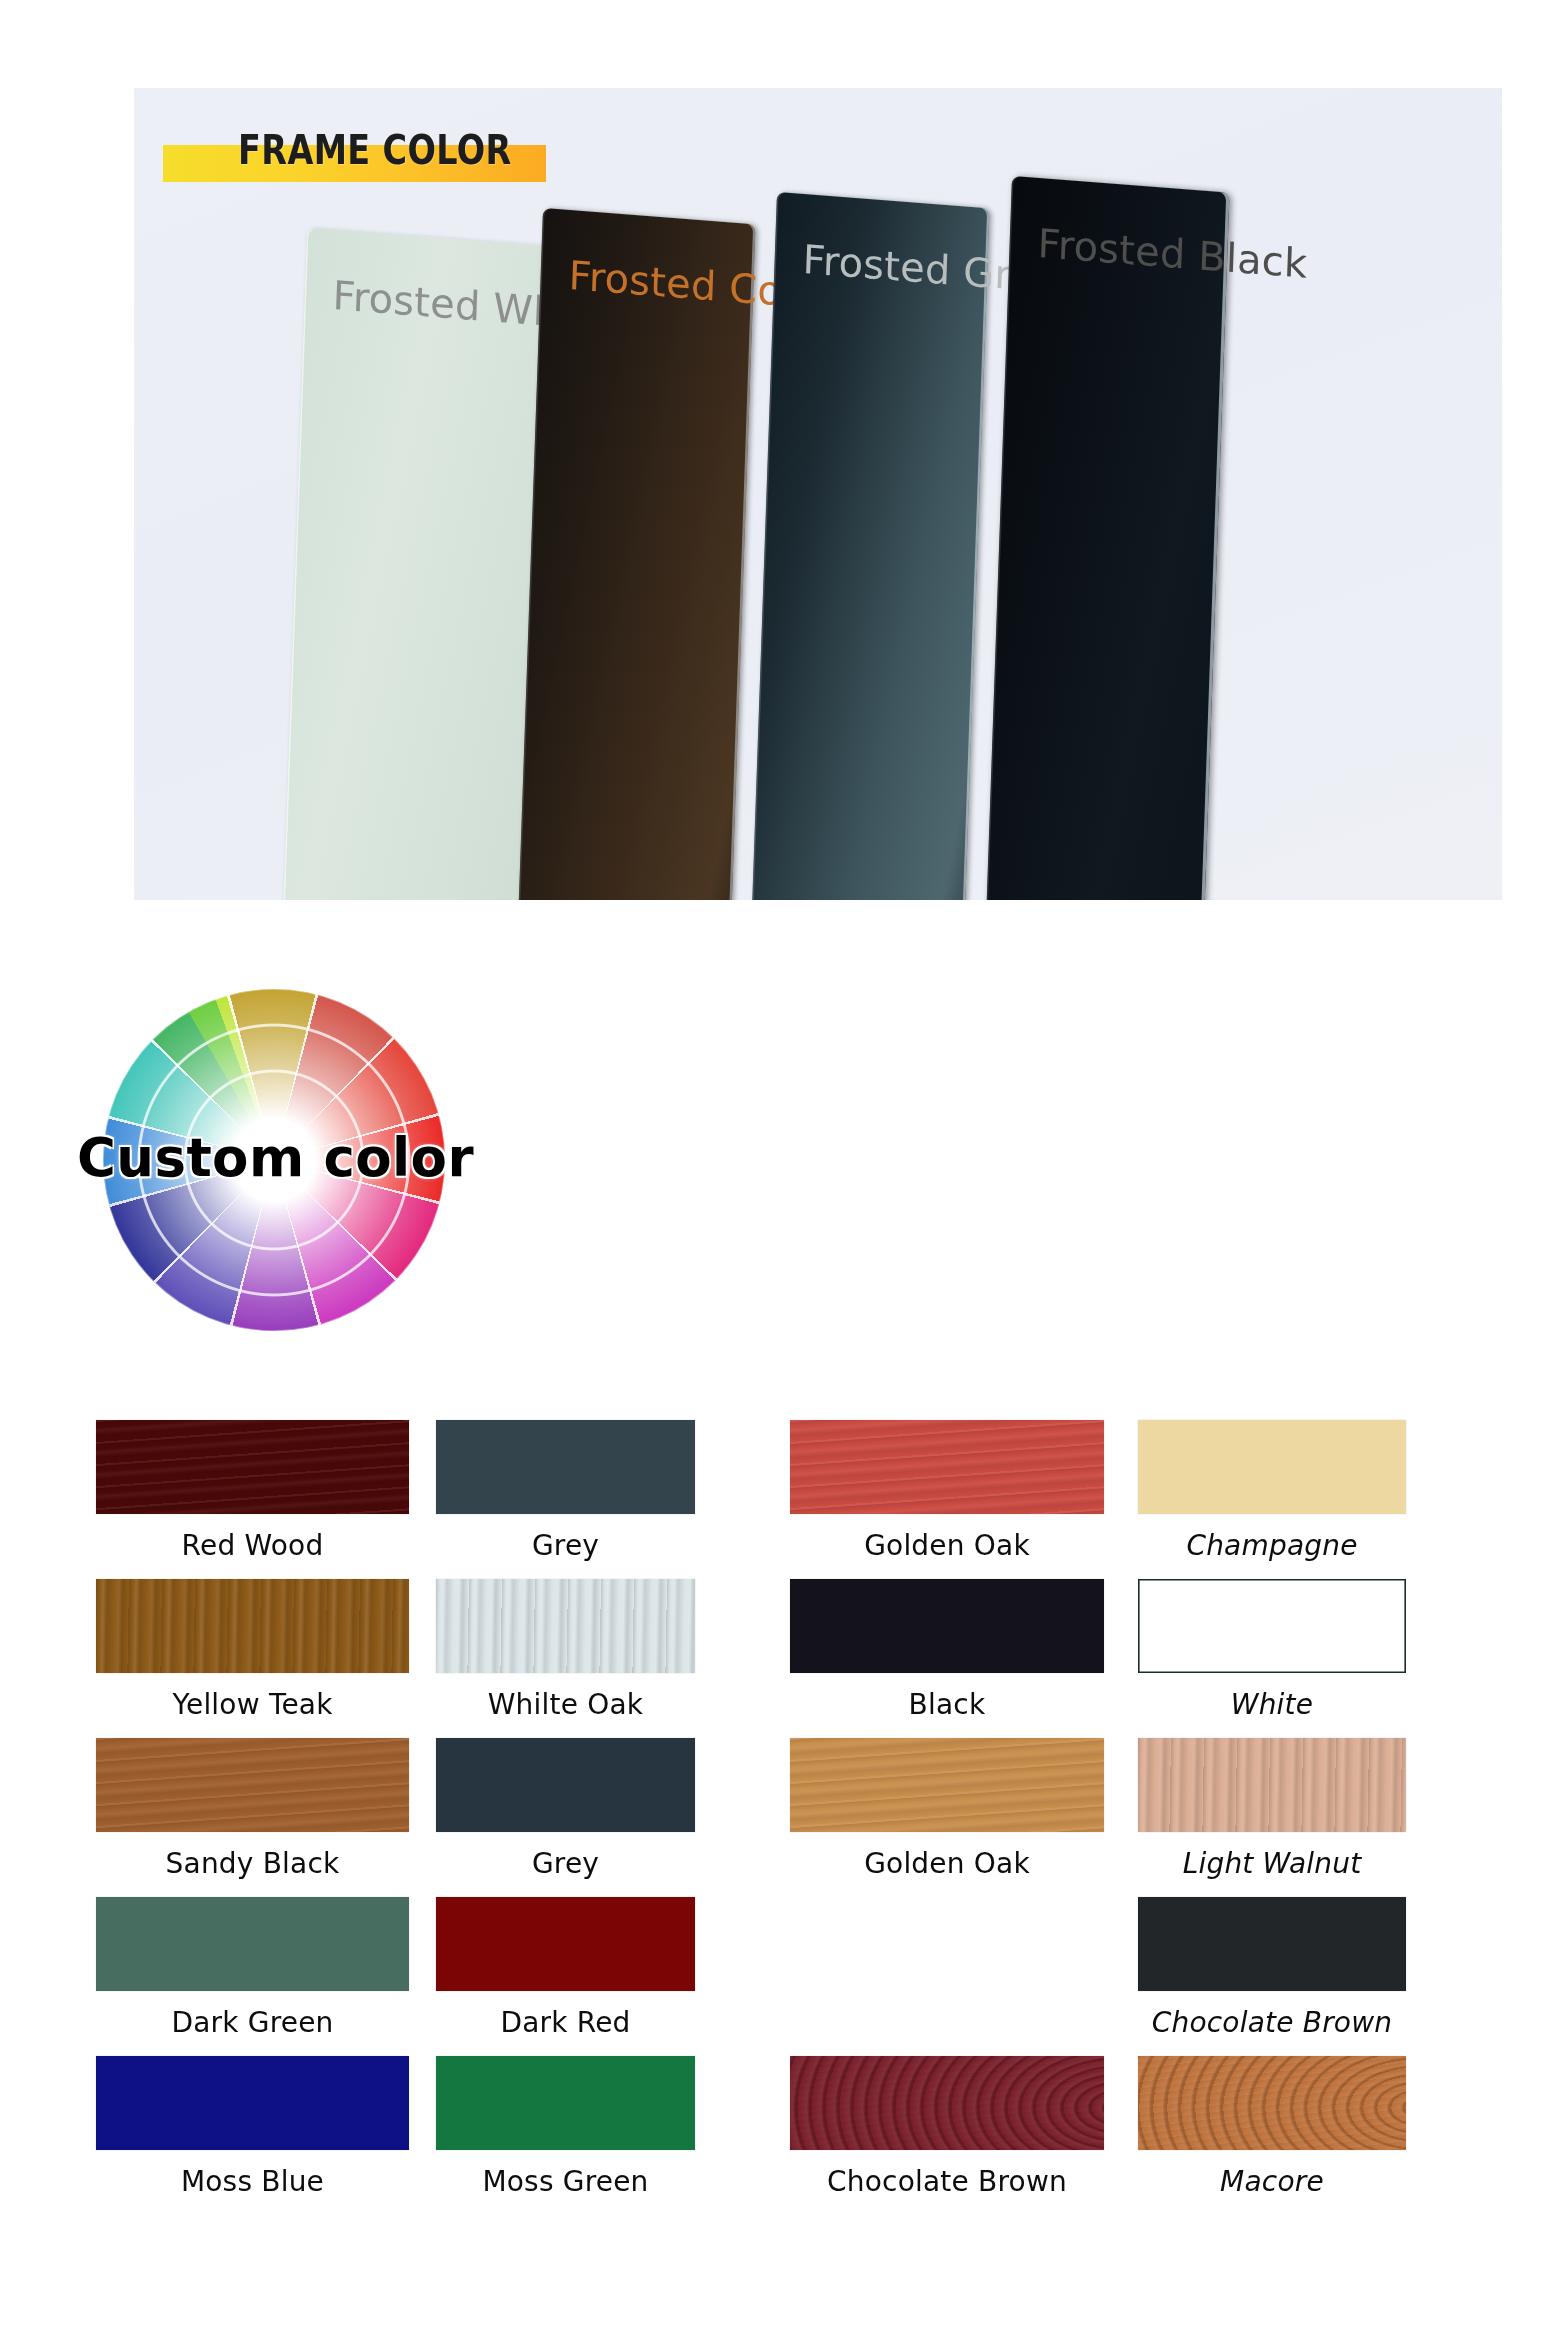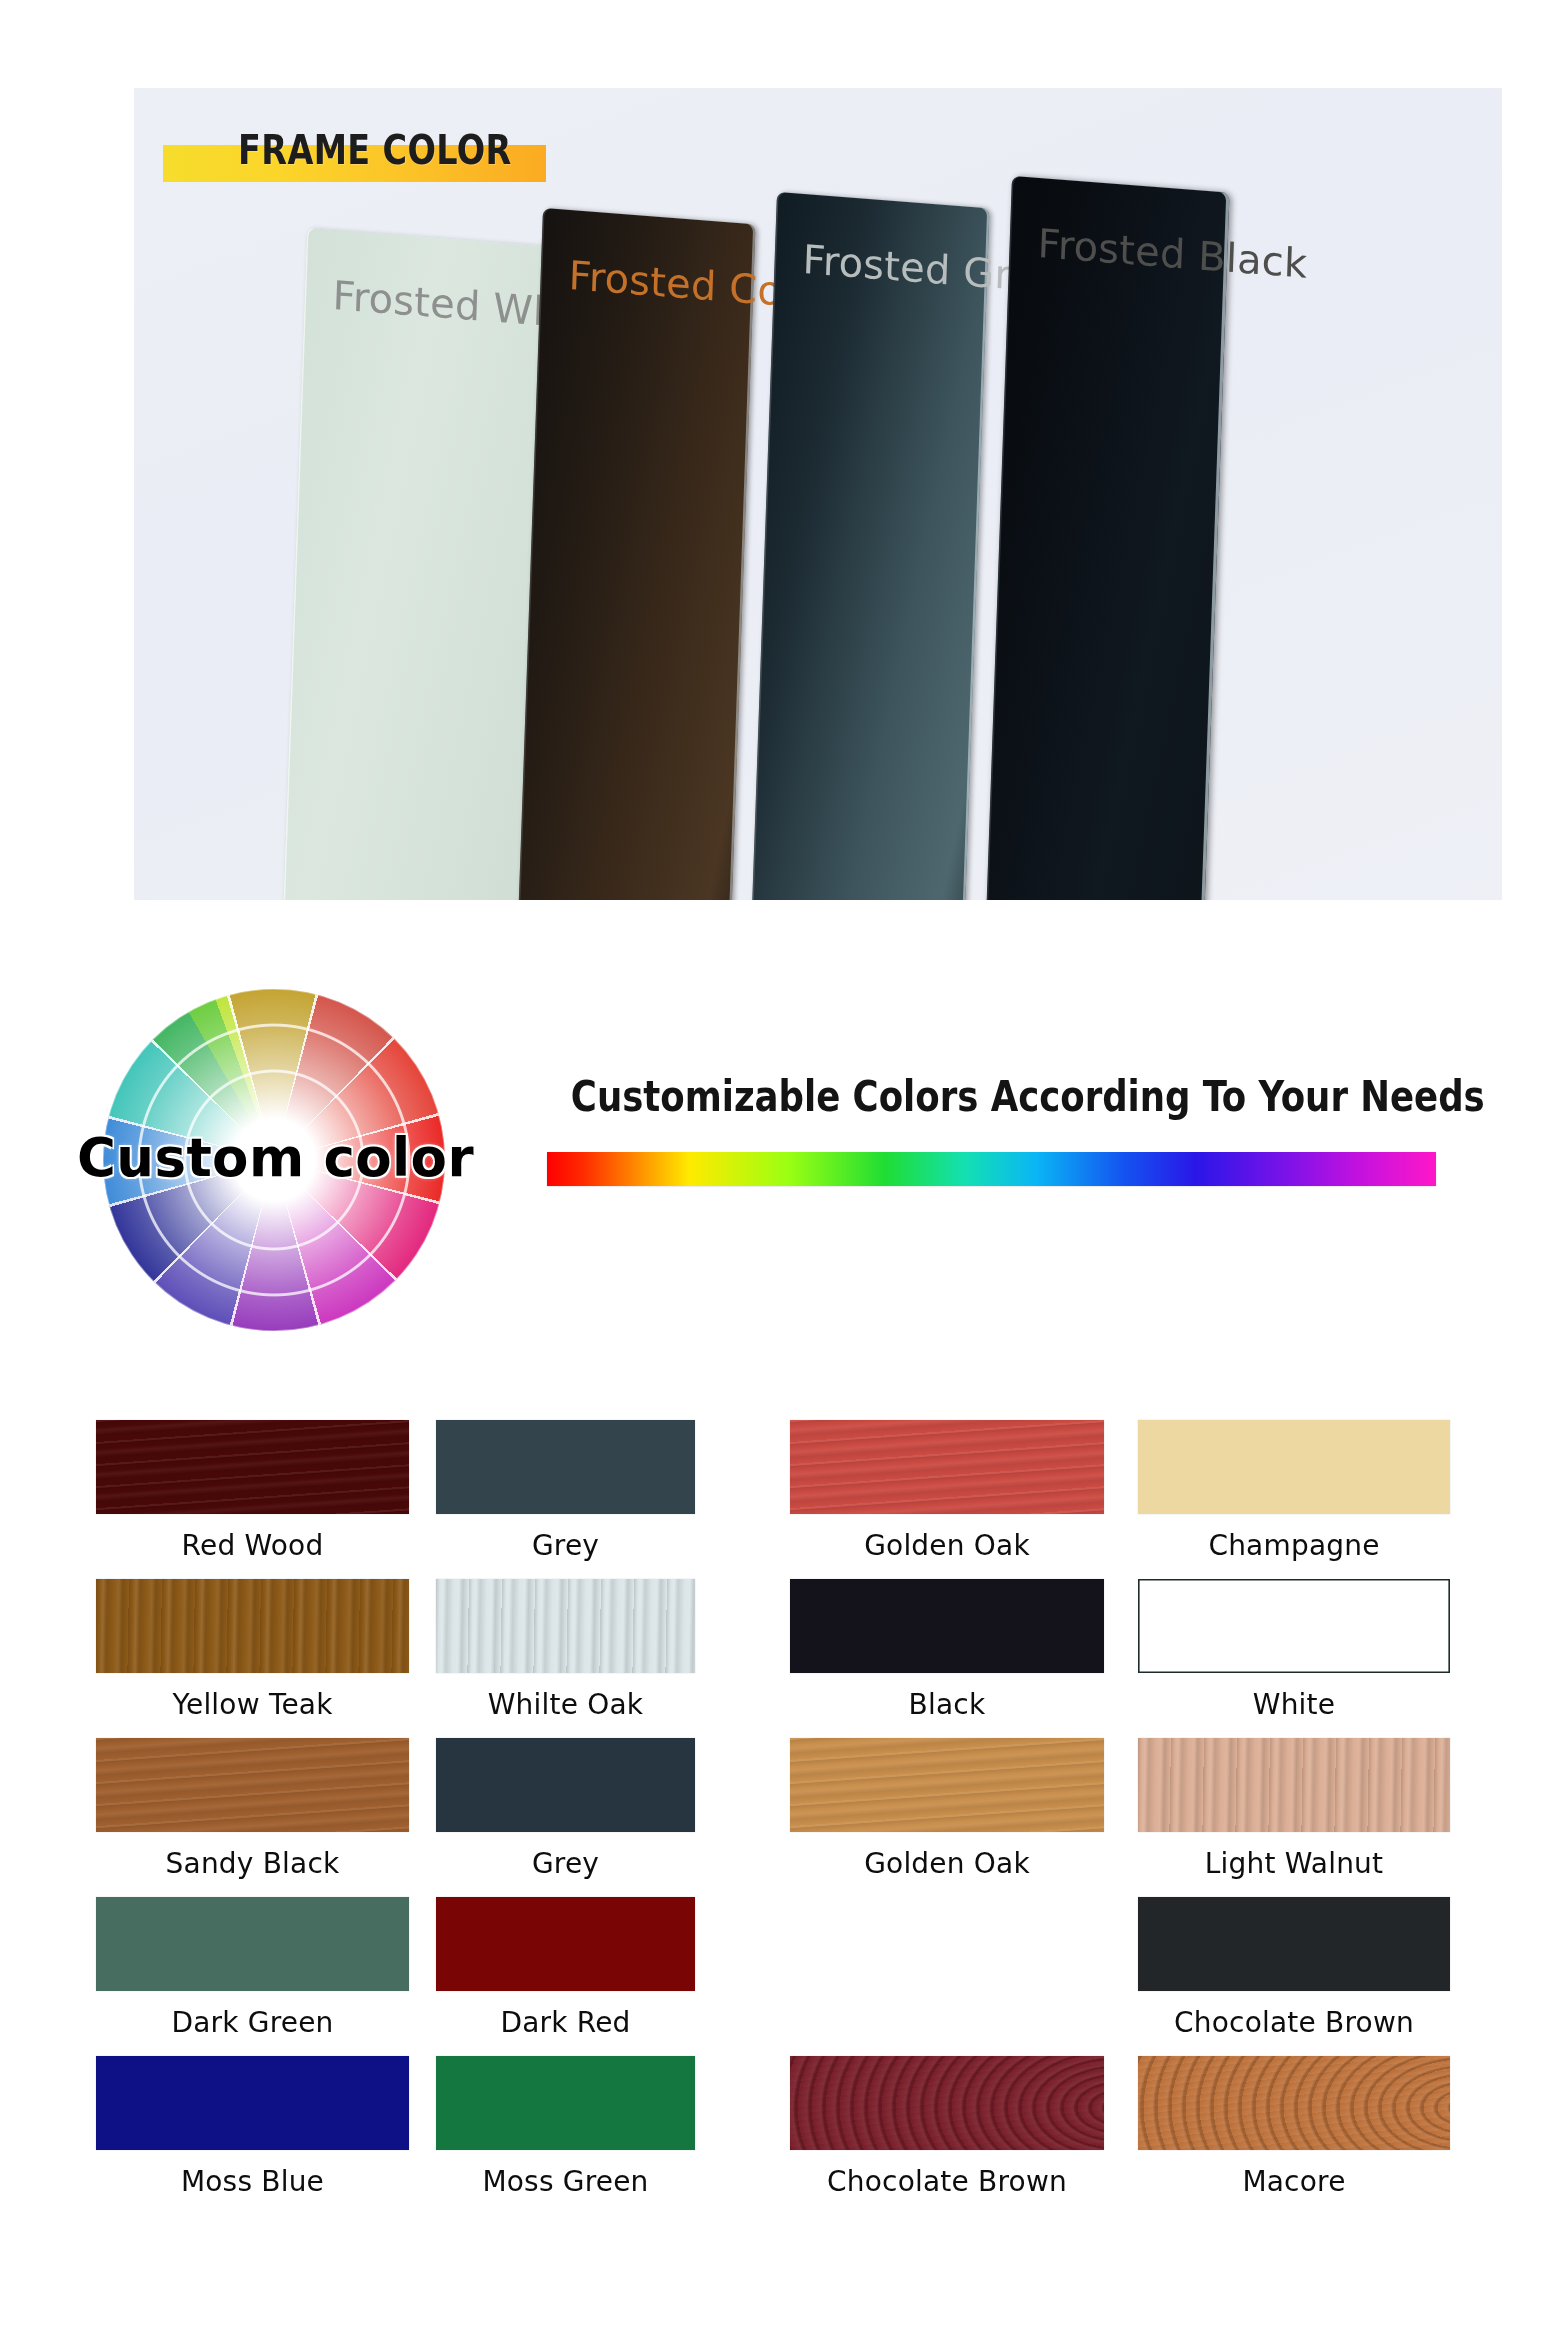--- a/index.html
+++ b/index.html
@@ -268,21 +268,21 @@
     font-size: 28px;
     color: #0d0d0d;
     white-space: nowrap;
     letter-spacing: 0.2px;
   }
 
   
   .col-0 { left: 96px; width: 313px; }
   .col-1 { left: 436px; width: 259px; }
   .col-2 { left: 790px; width: 314px; }
-  .col-3 { left: 1138px; width: 312px; }
+  .col-3 { left: 1138px; width: 268px; font-style: italic; }
 
   
   .fx-grain-h::after,
   .fx-grain-v::after,
   .fx-swirl::after {
     content: "";
     position: absolute;
     inset: 0;
     pointer-events: none;
   }
@@ -344,24 +344,20 @@
 
 <div id="custom-color-section">
 
   <div id="color-wheel-wrap">
     <div id="color-wheel"></div>
     <div id="color-wheel-spokes"></div>
     <div id="color-wheel-rings"></div>
     <div id="custom-color-wheel-label">Custom color</div>
   </div>
 
-  <div id="custom-color-right">
-    <div id="custom-color-tagline">Customizable Colors According To Your Needs</div>
-    <div id="rainbow-bar"></div>
-  </div>
 
 </div>
 
 <div id="swatch-grid">
     <div class="swatch-row">
       <div class="swatch-cell col-0">
         <div class="swatch-chip fx-grain-h" style="background: rgb(74, 8, 8);"></div>
         <div class="swatch-label">Red Wood</div>
       </div>
       <div class="swatch-cell col-1">

